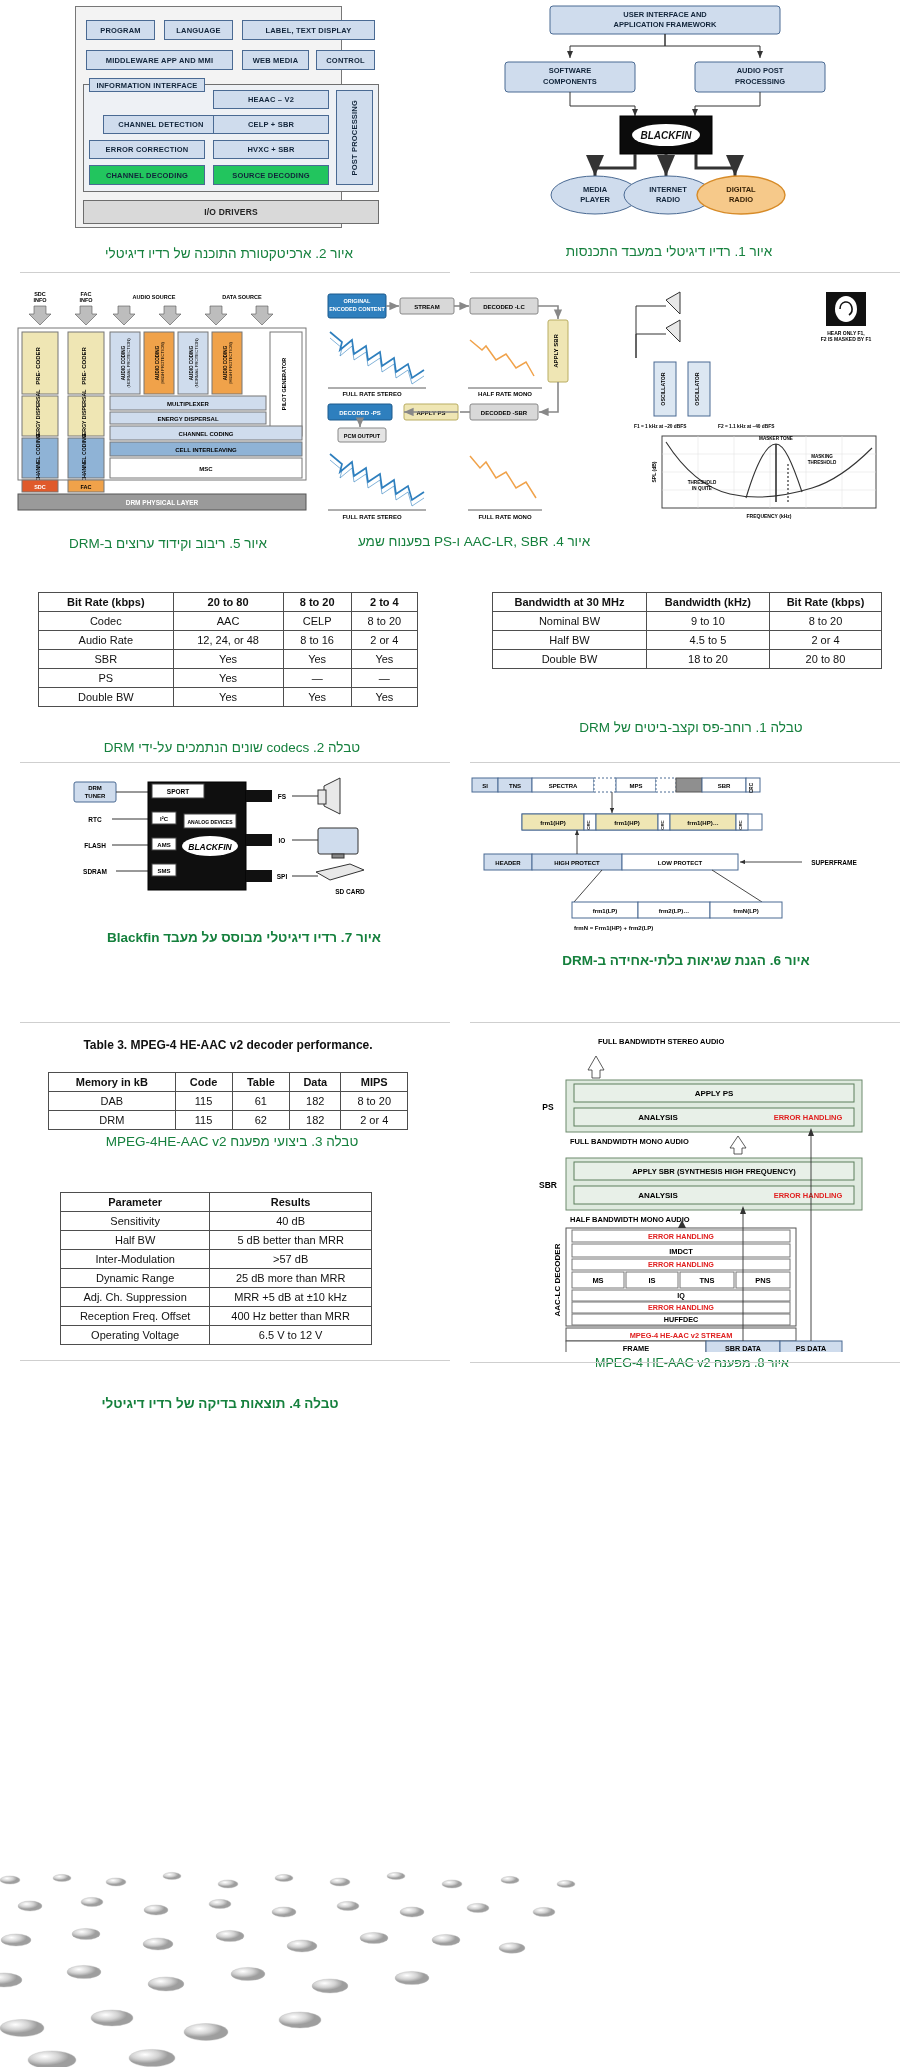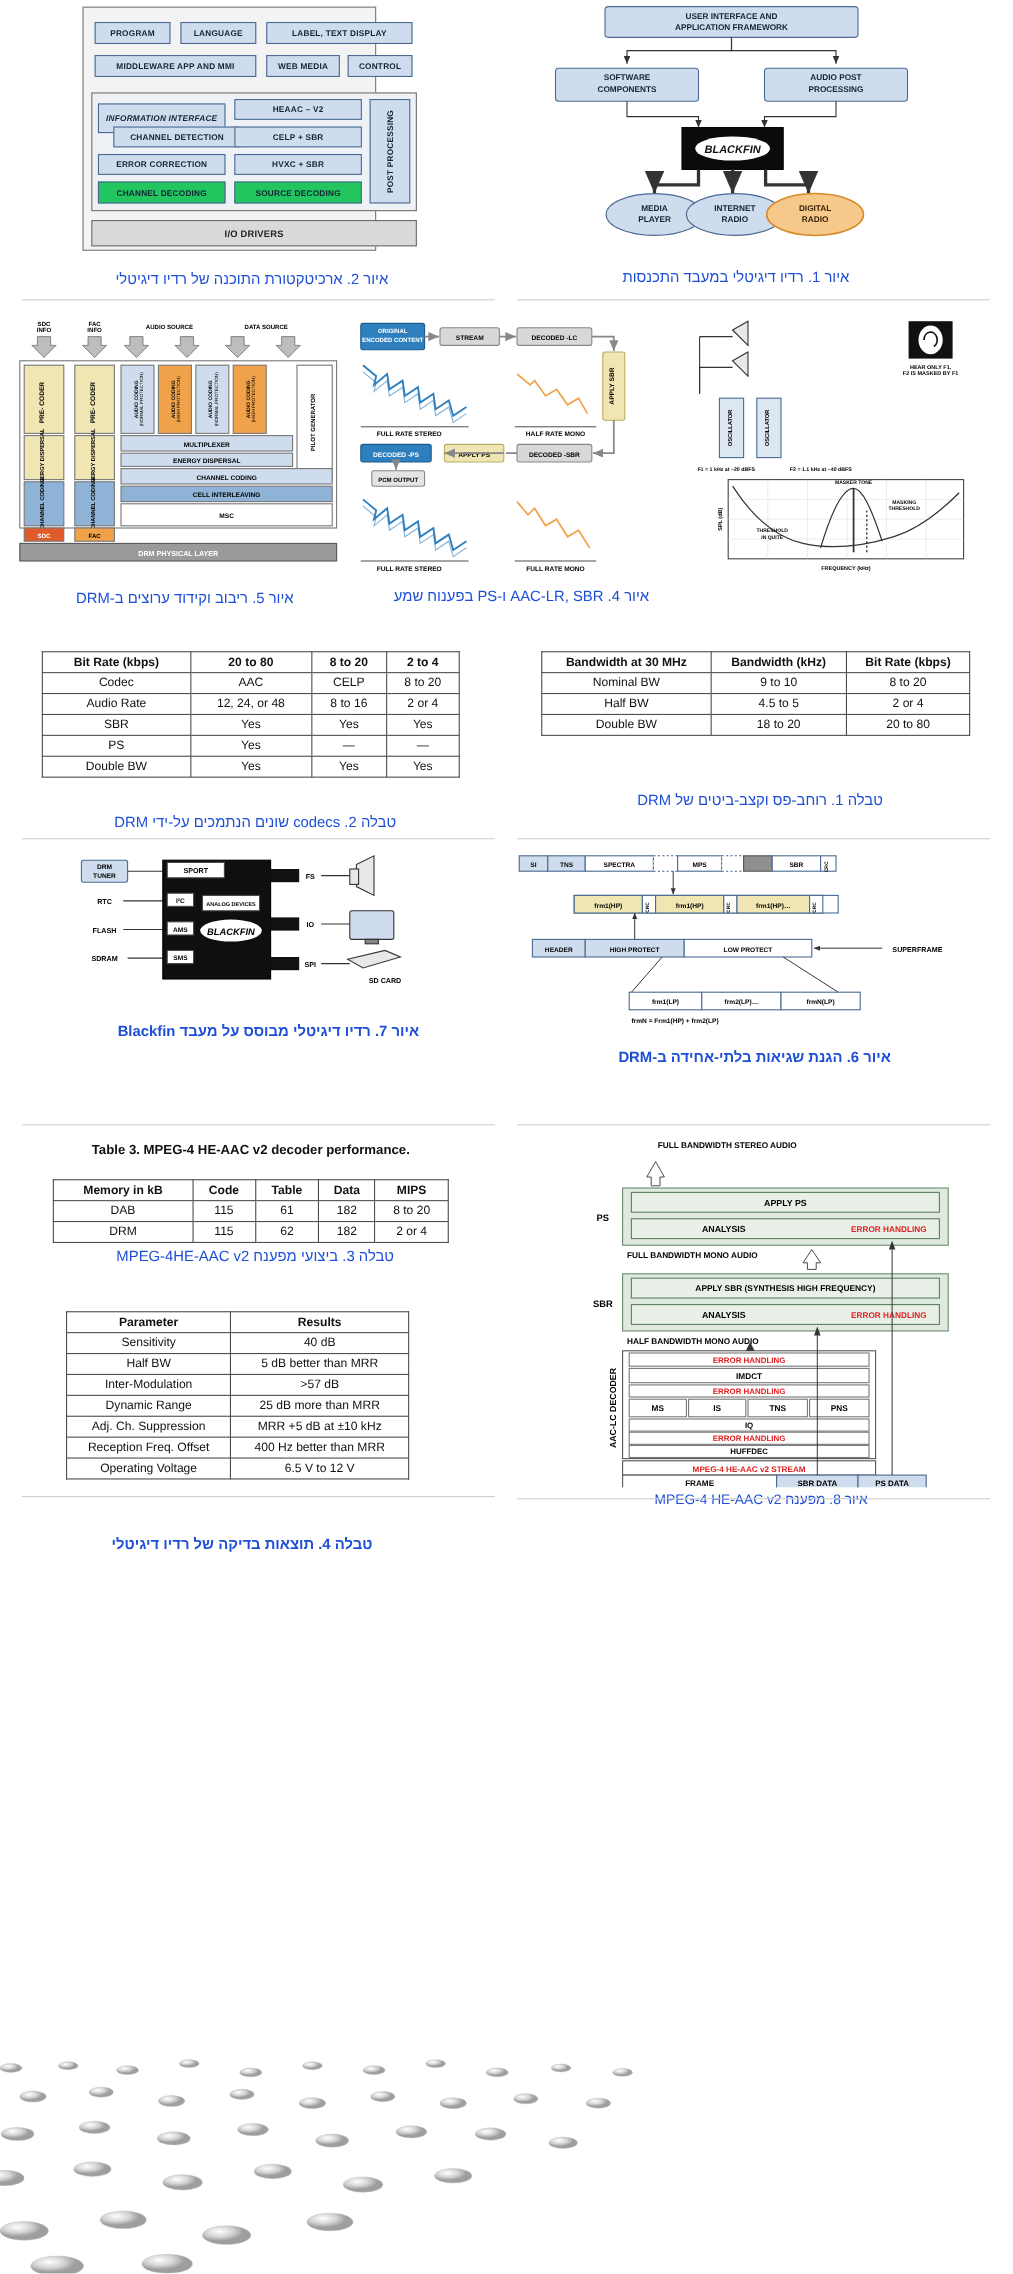--- a/index.html
+++ b/index.html
@@ -13,21 +13,21 @@
   }
   .page{position:relative;width:921px;height:2067px;}
 
   
   .cell{position:absolute;box-sizing:border-box;}
   .caption{
     text-align:center;
     font-size:13.5px;
     line-height:1.45;
     direction:rtl;
-    color:#1d4ed8;
+    color:#15803d;
     padding:6px 4px 0 4px;
   }
   .caption.small{font-size:12.5px;}
   .hr-line{position:absolute;height:1px;background:#cfcfcf;}
 
   
   .bx{
     box-sizing:border-box;
     border:1px solid #4a6a93;
     background:#cfdced;
@@ -93,21 +93,21 @@
       </div>
     <div class="bx" style="left:167px;top:44px;width:67px;height:20px;">
         <span>WEB MEDIA</span>
       </div>
     <div class="bx" style="left:241px;top:44px;width:59px;height:20px;">
         <span>CONTROL</span>
       </div>
 
     <div class="panel" style="left:8px;top:78px;width:296px;height:108px;border:1px solid #6f6f6f;background:#eef1f5;"></div>
 
-    <div class="bx" style="left:14px;top:88px;width:116px;height:27px;font-style:italic;">
+    <div class="bx" style="left:14px;top:72px;width:116px;height:14px;">
         <span>INFORMATION INTERFACE</span>
       </div>
     <div class="bx" style="left:28px;top:109px;width:116px;height:19px;">
         <span>CHANNEL DETECTION</span>
       </div>
     <div class="bx" style="left:14px;top:134px;width:116px;height:19px;">
         <span>ERROR CORRECTION</span>
       </div>
     <div class="bx plain" style="left:14px;top:159px;width:116px;height:20px;">
         <span>CHANNEL DECODING</span>

